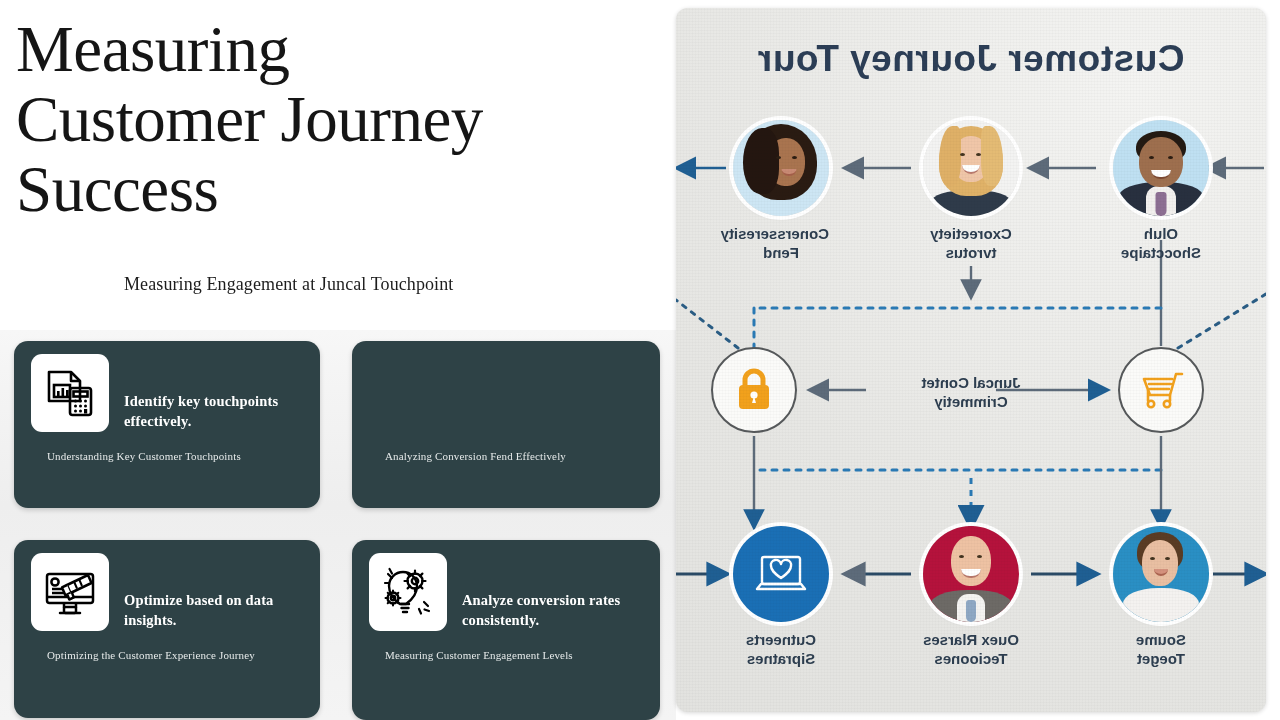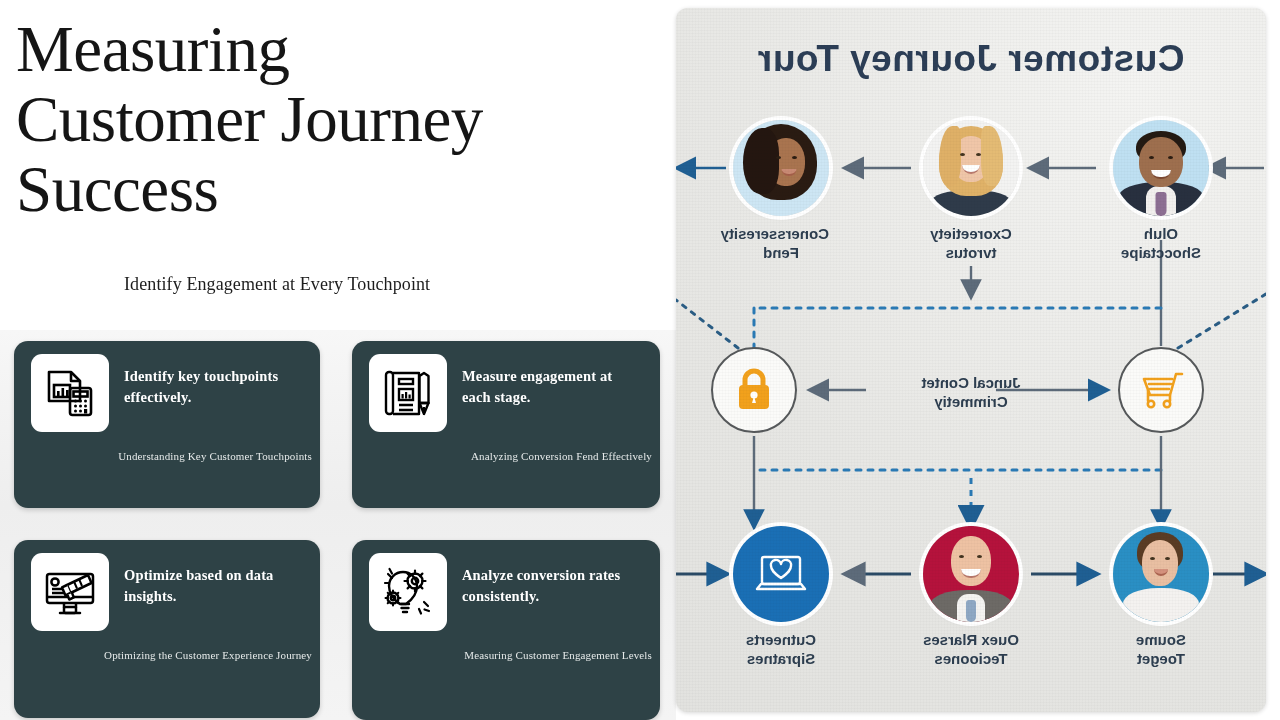--- a/index.html
+++ b/index.html
@@ -69,21 +69,21 @@
   .card.c0 { left: 14px;  top: 341px; width: 306px; height: 167px; }
   .card.c1 { left: 352px; top: 341px; width: 308px; height: 167px; }
   .card.c2 { left: 14px;  top: 540px; width: 306px; height: 178px; }
   .card.c3 { left: 352px; top: 540px; width: 308px; height: 180px; }
 
   .card-top {
     position: absolute;
     left: 0; top: 0;
     width: 100%;
     display: flex;
-    align-items: flex-start;
+    align-items: flex-end;
     padding: 13px 14px 0 17px;
     box-sizing: border-box;
   }
 
   .icon-tile {
     flex: 0 0 auto;
     width: 78px; height: 78px;
     background: #ffffff;
     border-radius: 11px;
     display: flex;
@@ -106,21 +106,20 @@
   .card-sub {
     position: absolute;
     left: 0; top: 108px;
     width: 100%;
     box-sizing: border-box;
     padding: 0 8px 0 33px;
     font-size: 11px;
     color: #e6eaea;
     letter-spacing: 0.15px;
     line-height: 1.3;
-    text-align: right;
   }
 
   
   #right-panel {
     position: absolute;
     left: 676px; top: 8px;
     width: 590px; height: 704px;
     border-radius: 12px;
     overflow: hidden;
     background: #e9e9e7;
@@ -220,21 +219,21 @@
 </head>
 <body>
 
 <div id="slide">
 
   <div id="left-col">
 
     <div id="title">Measuring
 Customer Journey
 Success</div>
-    <div id="subtitle">Identify Engagement at Every Touchpoint</div>
+    <div id="subtitle">Measuring Engagement at Juncal Touchpoint</div>
 
     <div id="card-band"></div>
 
     <div id="cards">
 
       <div class="card c0">
         <div class="card-top">
           <div class="icon-tile">
             <svg width="56" height="56" viewBox="0 0 56 56" fill="none" stroke="#000" stroke-width="2.6">
               <path d="M7 7 h22 l9 9 v20 h-31 z" stroke-linejoin="round"></path>
@@ -255,38 +254,20 @@
               <circle cx="38.5" cy="46" r="1.5" fill="#000" stroke="none"></circle>
               <rect x="42" y="44" width="3.2" height="4.5" fill="#000" stroke="none"></rect>
             </svg>
           </div>
           <div class="card-head">Identify key touchpoints effectively.</div>
         </div>
         <div class="card-sub">Understanding Key Customer Touchpoints</div>
       </div>
 
       <div class="card c1">
-        <div class="card-top">
-          <div class="icon-tile">
-            <svg width="56" height="56" viewBox="0 0 56 56" fill="none" stroke="#000" stroke-width="2.4">
-              <rect x="6" y="7" width="7" height="42" rx="3"></rect>
-              <path d="M13 8 h26 v41 h-26" stroke-linejoin="round"></path>
-              <rect x="19" y="14" width="14" height="5"></rect>
-              <rect x="19" y="24" width="14" height="11"></rect>
-              <rect x="21.5" y="29" width="2.2" height="4.5" fill="#000" stroke="none"></rect>
-              <rect x="25" y="27" width="2.2" height="6.5" fill="#000" stroke="none"></rect>
-              <rect x="28.5" y="29.5" width="2.2" height="4" fill="#000" stroke="none"></rect>
-              <path d="M19 40 h14 M19 45 h14"></path>
-              <path d="M44 8 l4.5 3 v27 h-9 v-27 z" stroke-linejoin="round"></path>
-              <path d="M39.5 38 h9 l-4.5 11 z" stroke-linejoin="round"></path>
-              <path d="M44 42 v5" stroke-width="2"></path>
-            </svg>
-          </div>
-          <div class="card-head">Measure engagement at each stage.</div>
-        </div>
         <div class="card-sub">Analyzing Conversion Fend Effectively</div>
       </div>
 
       <div class="card c3">
         <div class="card-top">
           <div class="icon-tile">
             <svg width="56" height="56" viewBox="0 0 56 56" fill="none" stroke="#000" stroke-width="2.4">
               <path d="M20 40 c-7-5 -11-11 -11-18 a14 14 0 0 1 28 0 c0 7 -4 13 -11 18 z" stroke-linejoin="round"></path>
               <path d="M21 40 h8 M21.5 44 h7 M23 48 h4" stroke-linecap="round"></path>
               <circle cx="35" cy="17" r="7.5"></circle>

